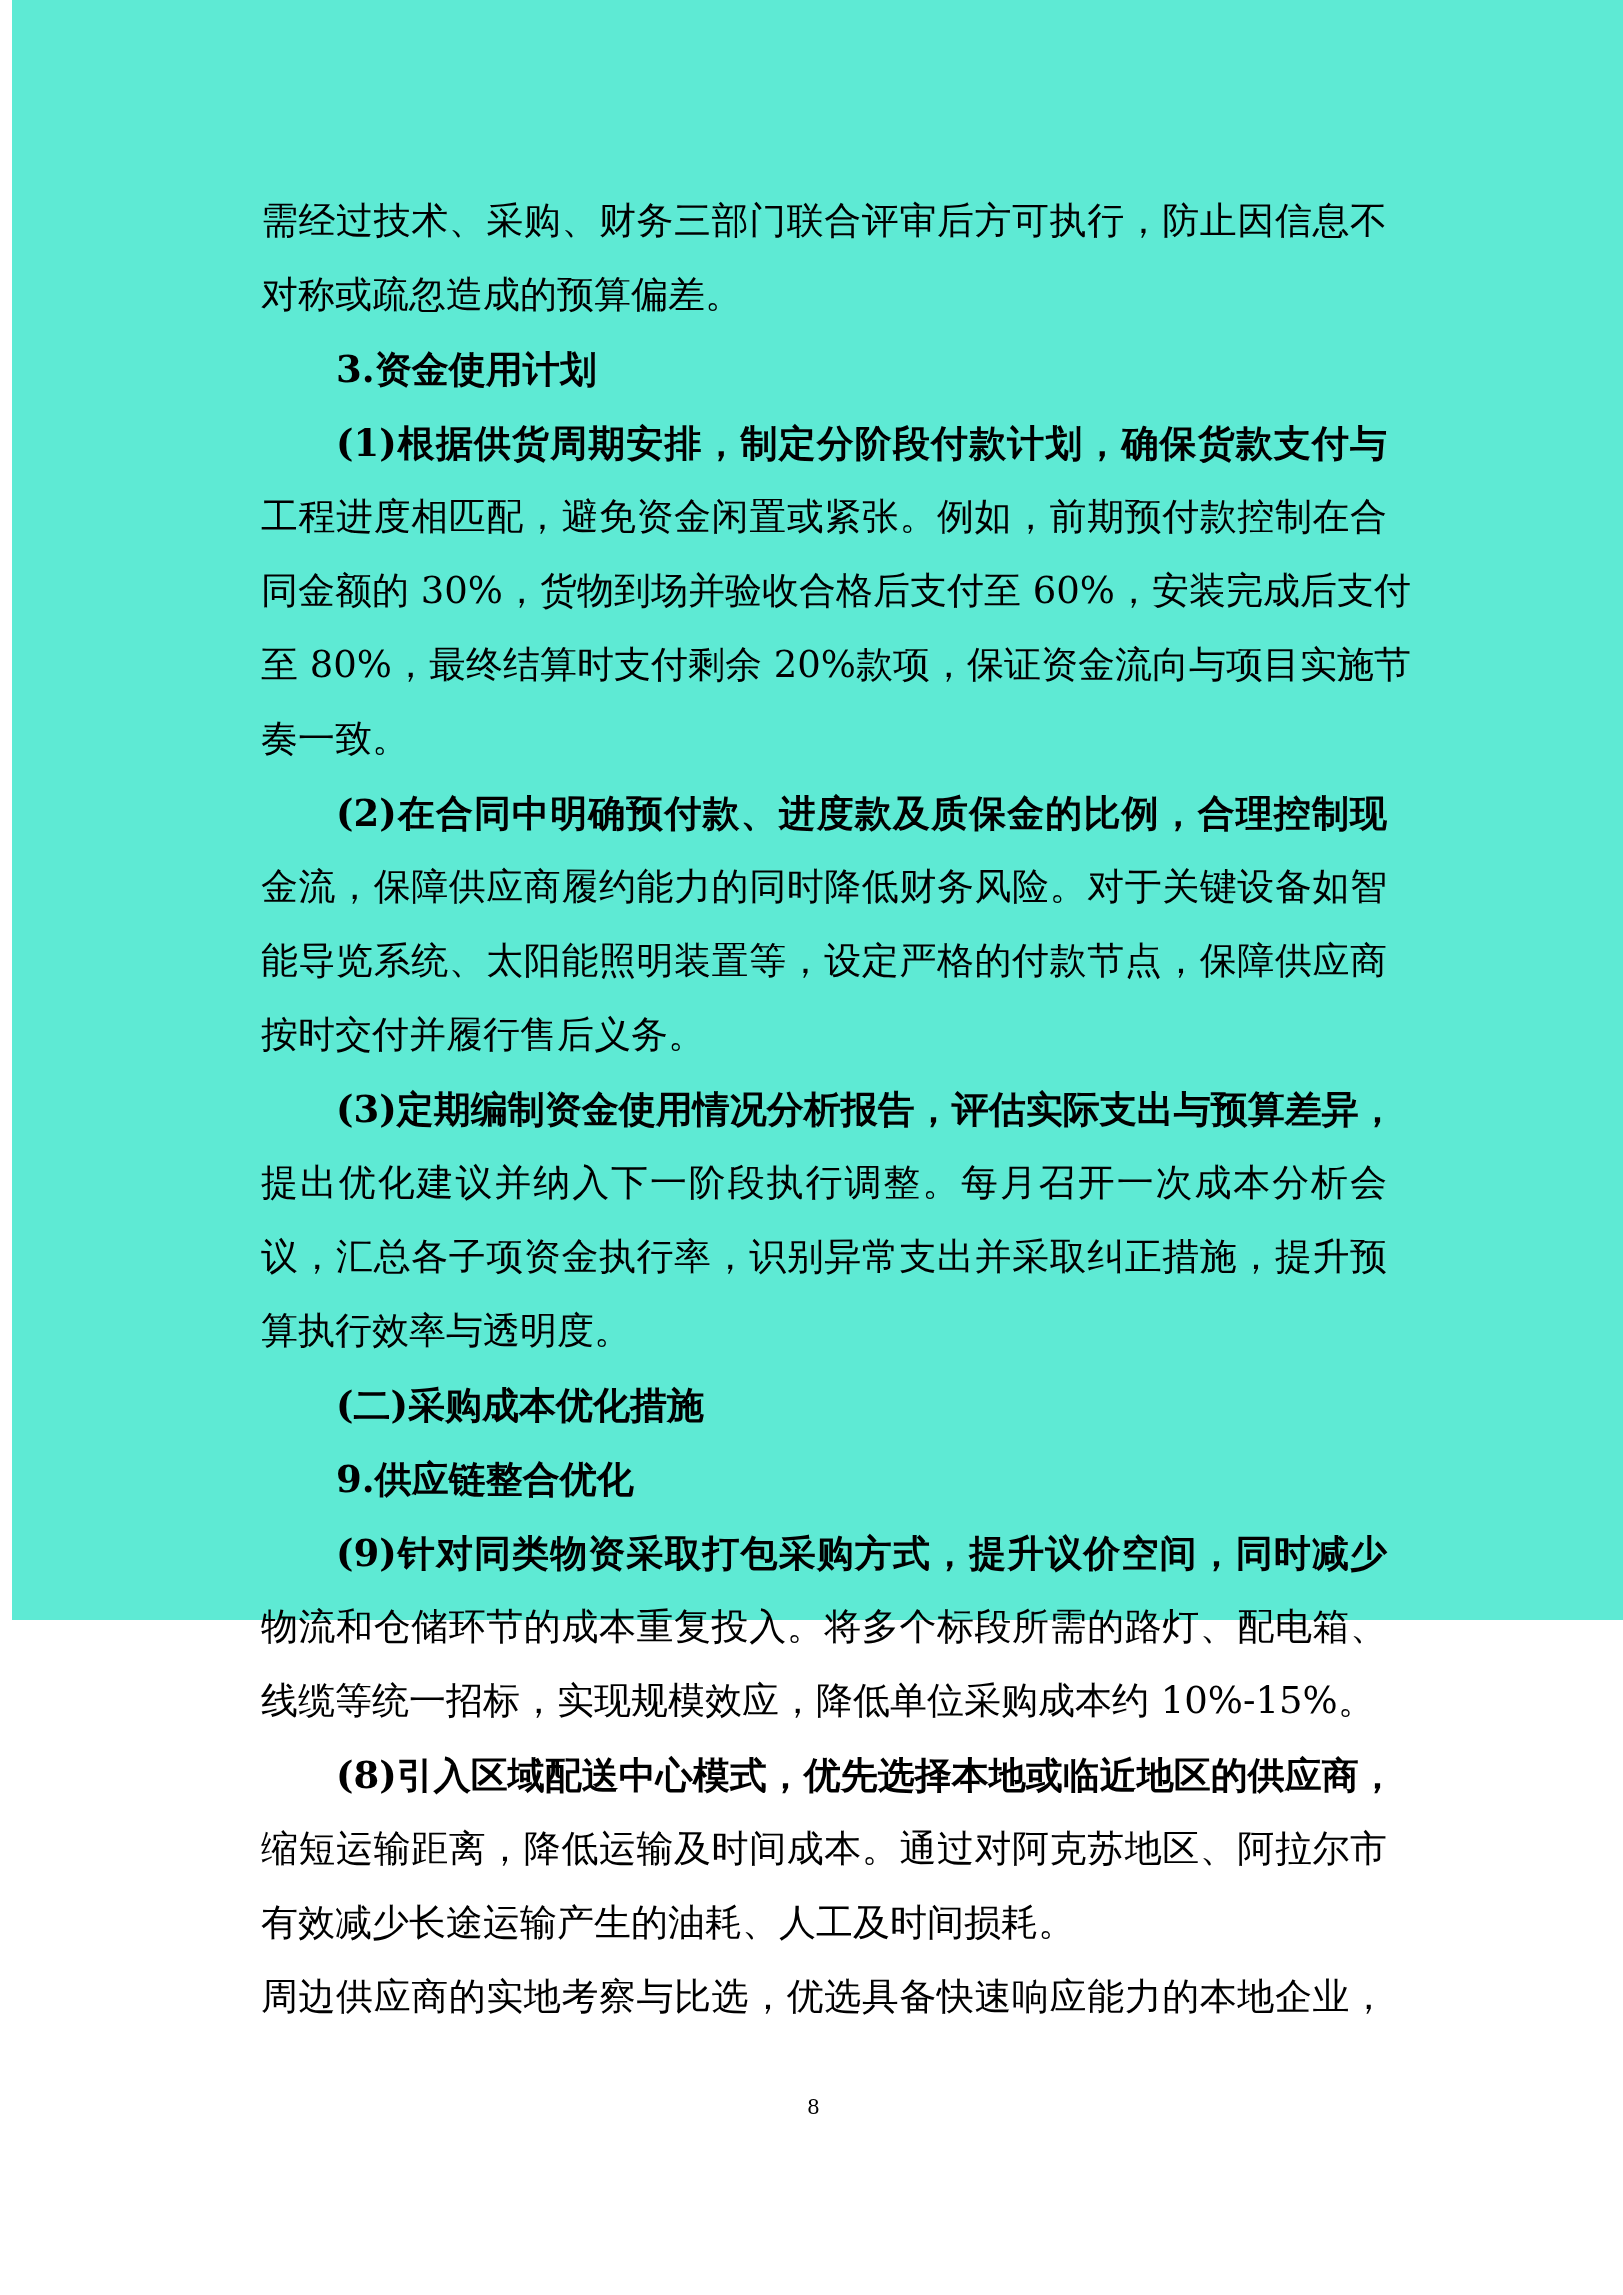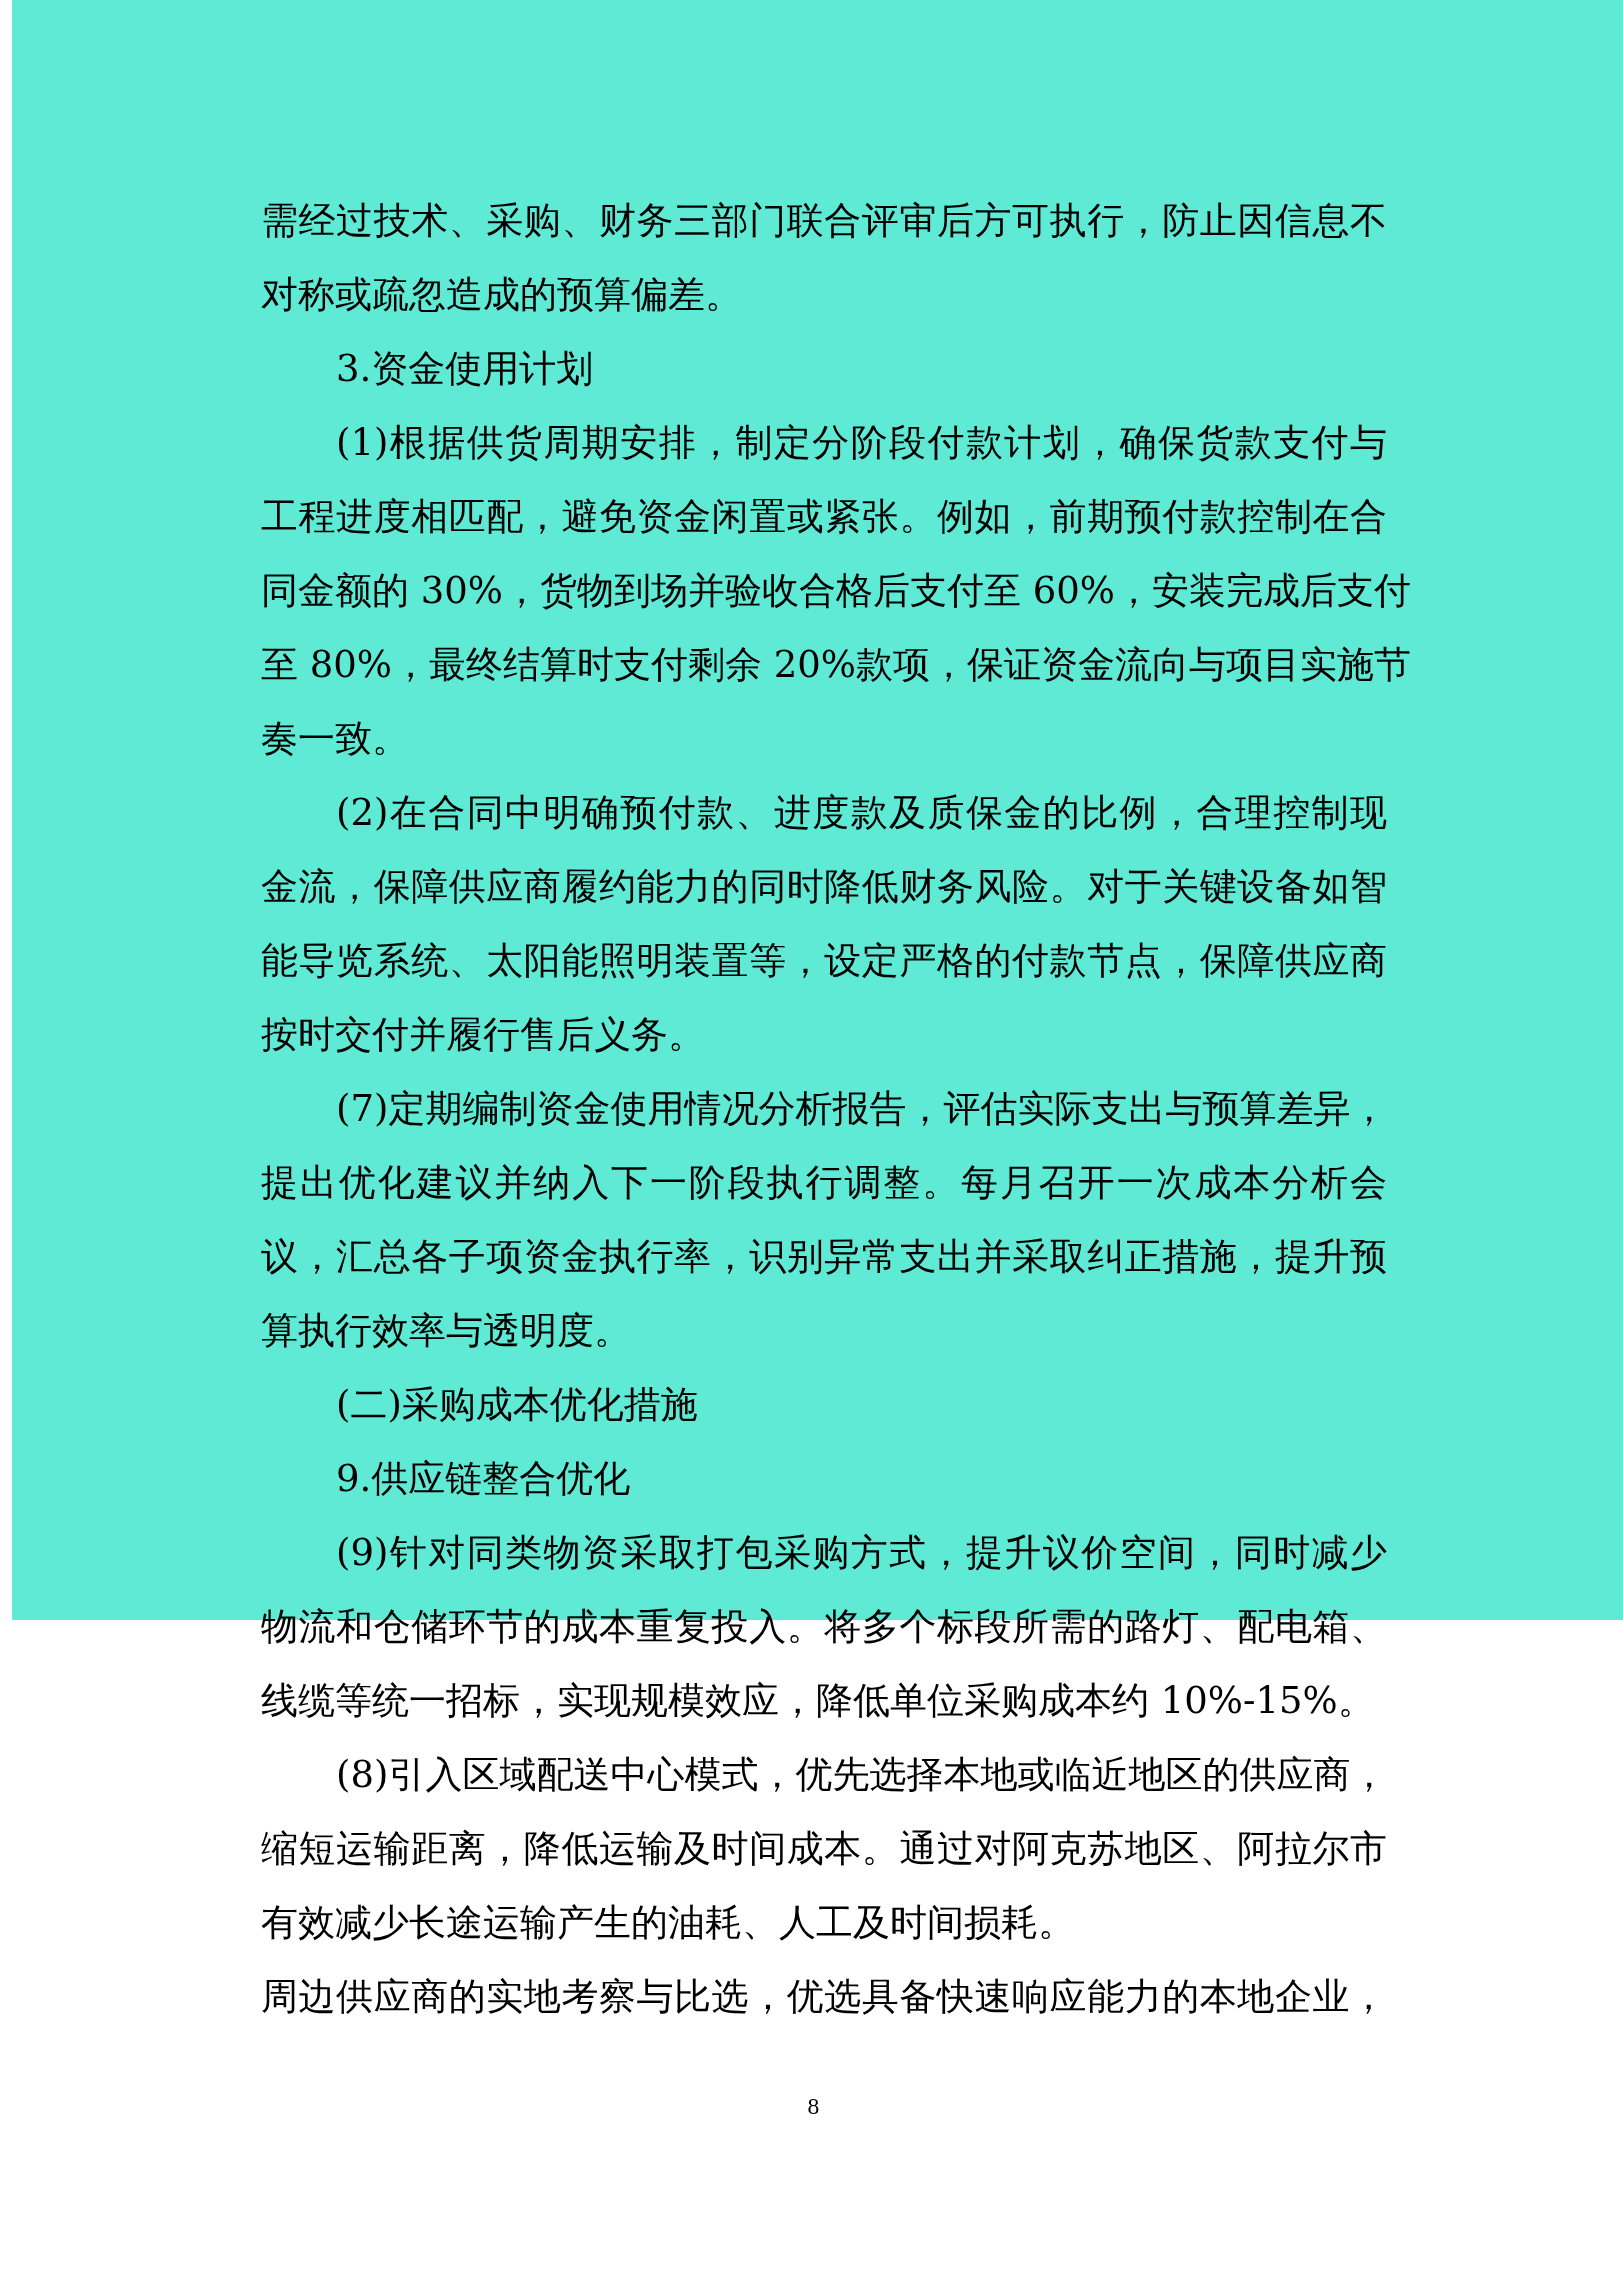--- a/index.html
+++ b/index.html
@@ -40,20 +40,21 @@
     .line.full {
       text-align: justify;
       text-align-last: justify;
     }
     .line.last {
       text-align: left;
       text-align-last: left;
     }
     .line.indent {
       padding-left: 75px;
+      font-weight: bold;
     }
     .page-number {
       position: absolute;
       left: 785px;
       top: 2087px;
       width: 33px;
       text-align: center;
       font-family: "Liberation Serif", "DejaVu Serif", serif;
       font-size: 23.6px;
       line-height: 39px;
@@ -84,21 +85,21 @@
     </div>
 
     <div>
       <span class="line full indent">(2)在合同中明确预付款、进度款及质保金的比例，合理控制现</span>
       <span class="line full">金流，保障供应商履约能力的同时降低财务风险。对于关键设备如智</span>
       <span class="line full">能导览系统、太阳能照明装置等，设定严格的付款节点，保障供应商</span>
       <span class="line last">按时交付并履行售后义务。</span>
     </div>
 
     <div>
-      <span class="line full indent">(7)定期编制资金使用情况分析报告，评估实际支出与预算差异，</span>
+      <span class="line full indent">(3)定期编制资金使用情况分析报告，评估实际支出与预算差异，</span>
       <span class="line full">提出优化建议并纳入下一阶段执行调整。每月召开一次成本分析会</span>
       <span class="line full">议，汇总各子项资金执行率，识别异常支出并采取纠正措施，提升预</span>
       <span class="line last">算执行效率与透明度。</span>
     </div>
 
     <div>
       <span class="line last indent">(二)采购成本优化措施</span>
     </div>
 
     <div>

